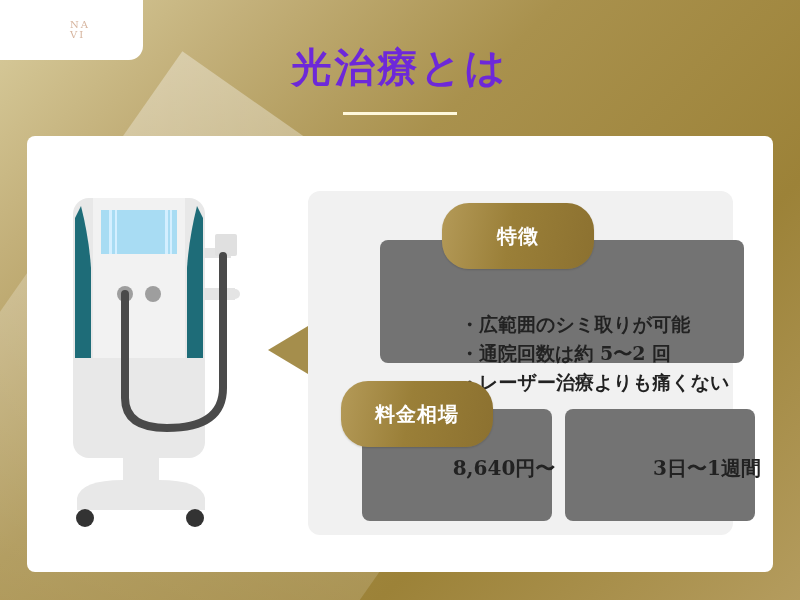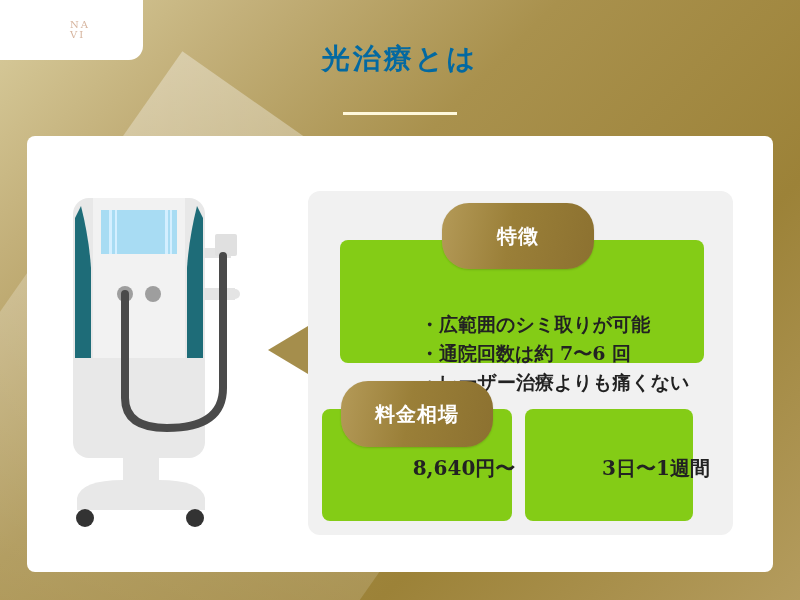--- a/index.html
+++ b/index.html
@@ -5,27 +5,27 @@
   html,body{margin:0;padding:0;}
   body{width:800px;height:600px;overflow:hidden;position:relative;
     font-family:"DejaVu Serif","Liberation Serif",serif;
     background:linear-gradient(135deg,#d9cd9e 0%,#c3b07a 18%,#a9914d 40%,#9c8238 70%,#b49c5e 100%);}
   .bg-sheen{position:absolute;left:-60px;top:120px;width:460px;height:700px;
     background:linear-gradient(160deg,rgba(255,255,255,0.35),rgba(255,255,255,0));transform:rotate(35deg);}
   .logo-box{position:absolute;left:0;top:0;width:143px;height:60px;background:#fff;border-bottom-right-radius:14px;
     display:flex;align-items:center;justify-content:center;}
   .logo-main{font-family:"Liberation Serif",serif;font-size:27px;letter-spacing:1px;color:#d6b49e;}
   .logo-sup{display:inline-flex;flex-direction:column;font-size:10px;line-height:10px;color:#d6b49e;margin-left:17px;letter-spacing:2px;}
-  .title{position:absolute;top:40px;left:0;width:800px;text-align:center;color:#0369a1;font-size:28px;font-weight:bold;letter-spacing:3px;}
+  .title{position:absolute;top:40px;left:0;width:800px;text-align:center;color:#6d28d9;font-size:40px;font-weight:bold;letter-spacing:3px;}
   .title-rule{position:absolute;left:343px;top:112px;width:114px;height:3px;background:#fff8dc;}
   .card{position:absolute;left:27px;top:136px;width:746px;height:436px;background:#fff;border-radius:8px;}
   .device{position:absolute;left:40px;top:62px;width:200px;height:330px;}
   .panel{position:absolute;left:281px;top:55px;width:425px;height:344px;background:#f1f1f1;border-radius:12px;}
   .pointer{position:absolute;left:241px;top:190px;width:0;height:0;border-top:24px solid transparent;border-bottom:24px solid transparent;border-right:40px solid #a58e4c;}
-  .sub{position:absolute;background:#84cc16;border-radius:8px;}
+  .sub{position:absolute;background:#737373;border-radius:8px;margin-left:40px;}
   .pill{position:absolute;height:66px;border-radius:27px;color:#fff;font-size:20px;font-weight:bold;
     display:flex;align-items:center;justify-content:center;letter-spacing:1px;
     background:linear-gradient(100deg,#b49a58 0%,#9a7f38 45%,#8c7130 100%);box-shadow:0 1px 2px rgba(0,0,0,0.15);}
   .feat-list{position:absolute;left:80px;top:70px;margin:0;padding:0;list-style:none;font-size:19px;color:#222;line-height:29px;font-weight:bold;}
   .feat-list li::before{content:"・";}
   .value{position:absolute;left:0;width:100%;text-align:center;font-size:20px;color:#222;line-height:31px;font-weight:bold;padding-left:47px;}
 </style>
 </head>
 <body>
 
@@ -74,28 +74,28 @@
     <circle cx="128" cy="320" r="9" fill="#333"></circle>
   </svg>
 
   <div class="pointer"></div>
 
   <div class="panel">
 
     <div class="sub" style="left:32px;top:49px;width:364px;height:123px;">
       <ul class="feat-list">
         <li>広範囲のシミ取りが可能</li>
-        <li>通院回数は約 7〜6 回</li>
+        <li>通院回数は約 5〜2 回</li>
         <li>レーザー治療よりも痛くない</li>
       </ul>
     </div>
     <div class="pill" style="left:134px;top:12px;width:152px;">特徴</div>
 
     <div class="sub" style="left:14px;top:218px;width:190px;height:112px;">
       <div class="value" style="top:44px;">8,640円〜</div>
     </div>
     <div class="pill" style="left:33px;top:190px;width:152px;">料金相場</div>
 
-    <div class="sub" style="left:217px;top:218px;width:168px;height:112px;">
+    <div class="sub" style="left:217px;top:218px;width:190px;height:112px;">
       <div class="value" style="top:44px;">3日〜1週間</div>
     </div>
   </div>
 </div>
 
 </body></html>

